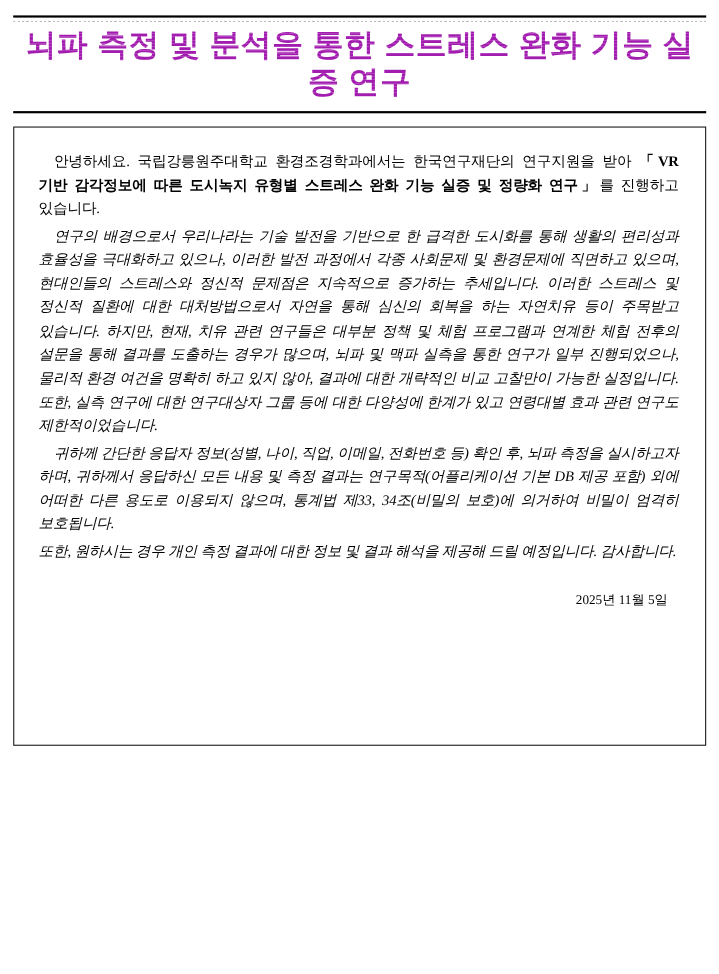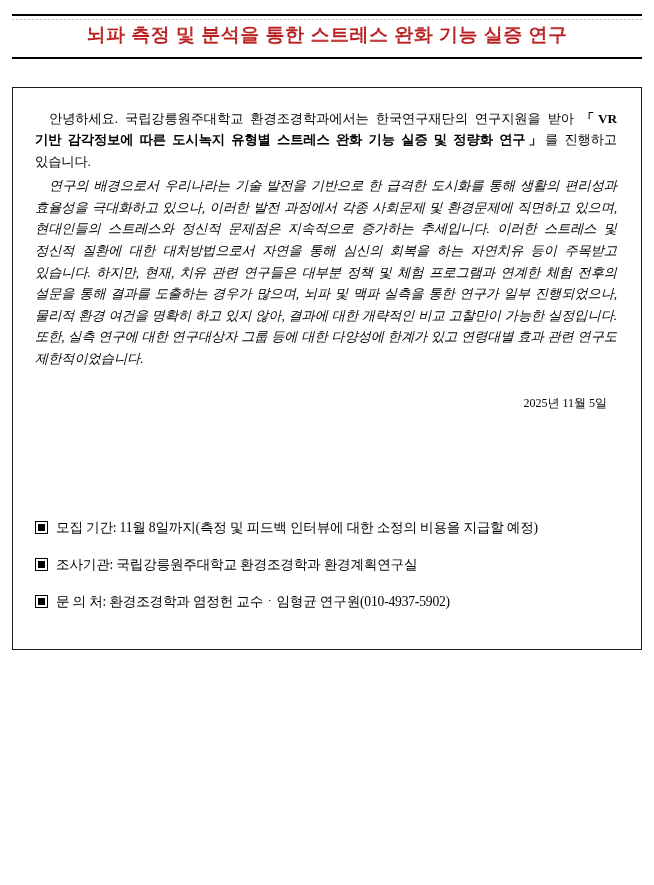--- a/index.html
+++ b/index.html
@@ -40,45 +40,45 @@
     top: 3px;
     height: 1px;
     background: repeating-linear-gradient(
       90deg,
       #bdbdbd 0px, #bdbdbd 2px,
       #ffffff 2px, #ffffff 4px);
   }
   .title-text {
     font-family: "Liberation Sans", "DejaVu Sans", sans-serif;
     font-weight: bold;
-    font-size: 19px;
+    font-size: 28px;
     letter-spacing: 0.5px;
     line-height: 1.2;
-    color: #b91c1c;
+    color: #a21caf;
     position: relative;
     display: inline-block;
   }
   
   .title-text::after {
     content: "";
     position: absolute;
     left: -4px; right: -4px; top: 0; bottom: 0;
     pointer-events: none;
     background:
       repeating-linear-gradient(0deg,
         rgba(255,255,255,0.16) 0px,
         rgba(255,255,255,0.16) 1px,
         rgba(255,255,255,0) 1px,
         rgba(255,255,255,0) 3px);
     mix-blend-mode: screen;
   }
 
   
   .body-frame {
-    margin-top: 28px;
+    margin-top: 12px;
     border: 1.5px solid #1a1a1a;
     box-sizing: border-box;
     height: 563px;
     padding: 20px 24px 14px 22px;
     position: relative;
   }
 
   .para {
     font-size: 13.3px;
     line-height: 1.62;
@@ -152,37 +152,21 @@
     <span class="title-text">뇌파 측정 및 분석을 통한 스트레스 완화 기능 실증 연구</span>
   </div>
 
   <div class="body-frame">
 
     <p class="para indent"><span>안녕하세요. 국립강릉원주대학교 환경조경학과에서는 한국연구재단의 연구지원을 받아 </span><span class="bold">「VR 기반 감각정보에 따른 도시녹지 유형별 스트레스 완화 기능 실증 및 정량화 연구」</span><span>를 진행하고 있습니다.</span></p>
 
     <p class="para indent gap-top">연구의 배경으로서 우리나라는 기술 발전을 기반으로 한 급격한 도시화를 통해 생활의 편리성과 효율성을 극대화하고 있으나, 이러한 발전 과정에서 각종 사회문제 및 환경문제에 직면하고 있으며, 현대인들의 스트레스와 정신적 문제점은 지속적으로 증가하는 추세입니다. 이러한 스트레스 및 정신적 질환에 대한 대처방법으로서 자연을 통해 심신의 회복을 하는 자연치유 등이 주목받고 있습니다. 하지만, 현재, 치유 관련 연구들은 대부분 정책 및 체험 프로그램과 연계한 체험 전후의 설문을 통해 결과를 도출하는 경우가 많으며, 뇌파 및 맥파 실측을 통한 연구가 일부 진행되었으나, 물리적 환경 여건을 명확히 하고 있지 않아, 결과에 대한 개략적인 비교 고찰만이 가능한 실정입니다. 또한, 실측 연구에 대한 연구대상자 그룹 등에 대한 다양성에 한계가 있고 연령대별 효과 관련 연구도 제한적이었습니다.</p>
 
 
+    <p class="para indent gap-top">귀하께 간단한 응답자 정보(성별, 나이, 직업, 이메일, 전화번호 등) 확인 후, 뇌파 측정을 실시하고자 하며, 귀하께서 응답하신 모든 내용 및 측정 결과는 연구목적(어플리케이션 기본 DB 제공 포함) 외에 어떠한 다른 용도로 이용되지 않으며, 통계법 제33, 34조(비밀의 보호)에 의거하여 비밀이 엄격히 보호됩니다.</p>
 
+    <p class="para gap-top">또한, 원하시는 경우 개인 측정 결과에 대한 정보 및 결과 해석을 제공해 드릴 예정입니다. 감사합니다.</p>
 
     <div class="date-line">2025년 11월 5일</div>
 
-    <div class="bullets">
-
-      <div class="bullet-row">
-        <span class="bullet-mark"></span>
-        <span class="bullet-text">모집 기간: 11월 8일까지(측정 및 피드백 인터뷰에 대한 소정의 비용을 지급할 예정)</span>
-      </div>
-
-      <div class="bullet-row">
-        <span class="bullet-mark"></span>
-        <span class="bullet-text">조사기관: 국립강릉원주대학교 환경조경학과 환경계획연구실</span>
-      </div>
-
-      <div class="bullet-row">
-        <span class="bullet-mark"></span>
-        <span class="bullet-text">문 의 처: 환경조경학과 염정헌 교수ㆍ임형균 연구원(010-4937-5902)</span>
-      </div>
-
-    </div>
 
   </div>
 </div>
 
 </body></html>

